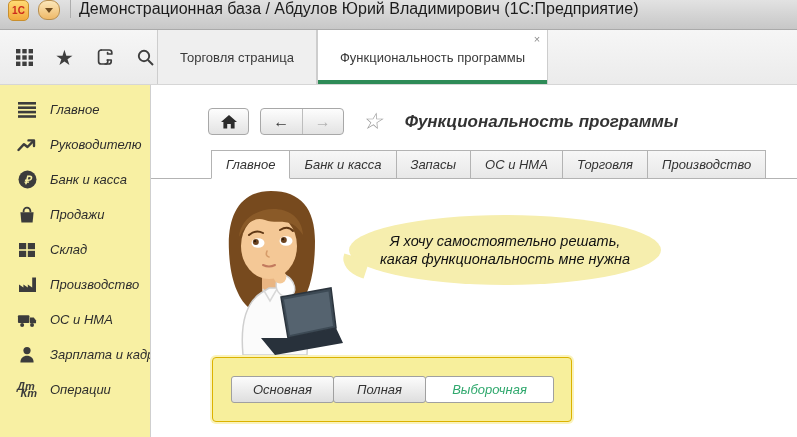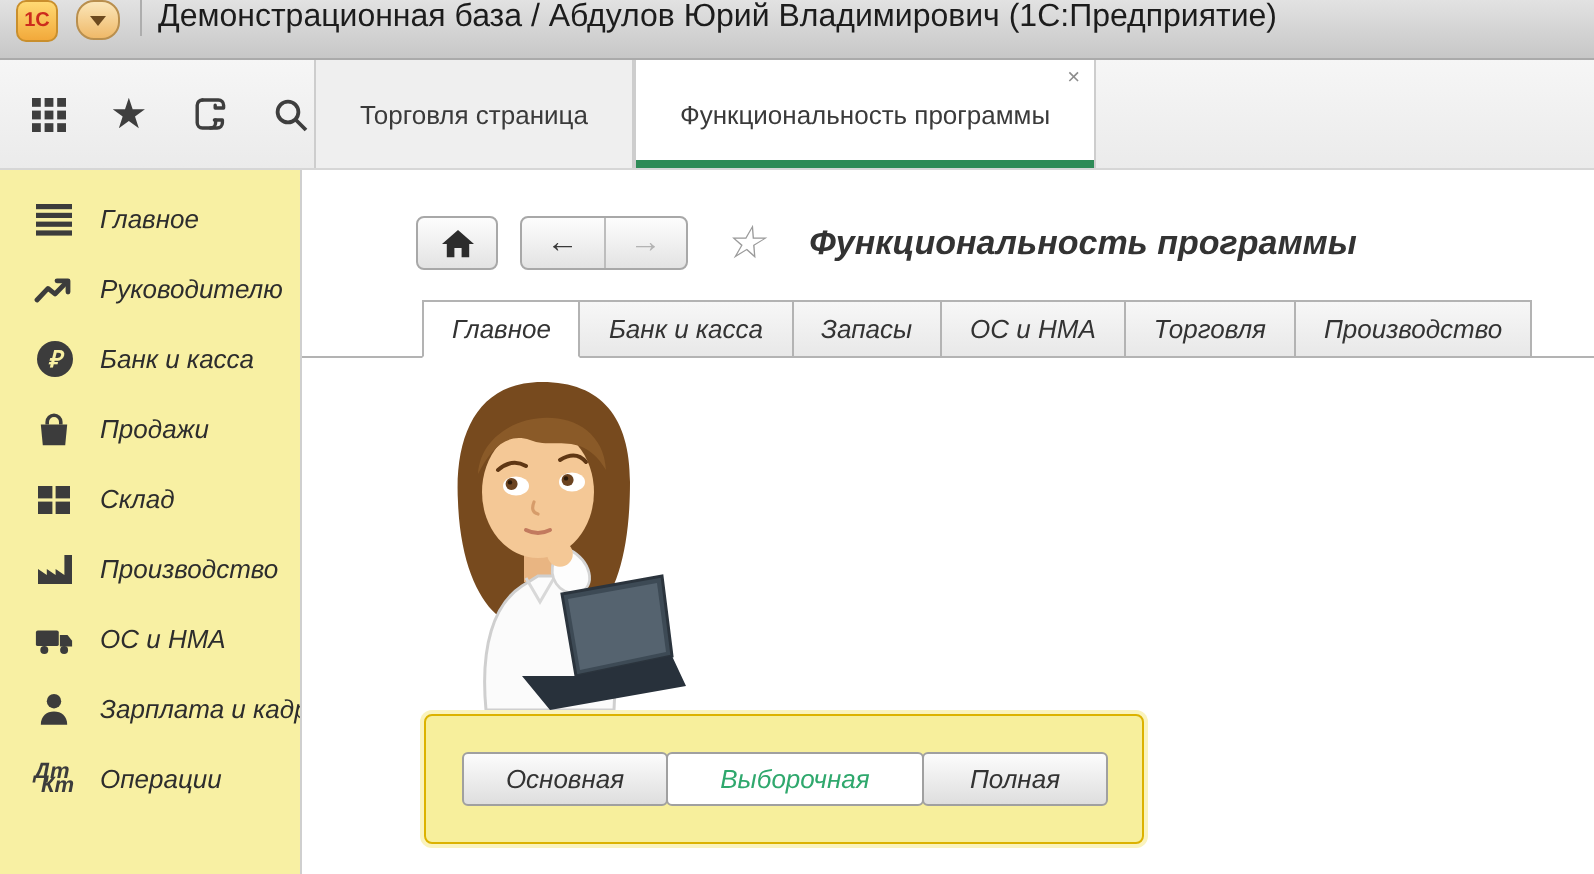--- a/index.html
+++ b/index.html
@@ -294,23 +294,27 @@
             <path d="M40 170 C37 138 44 117 58 108 L66 103 76 103 86 108 C101 116 106 136 104 170 Z" fill="#fbfbfb" stroke="#cfcfcf" stroke-width="1.5"></path>
             <path d="M60 104 L67 116 74 104" fill="none" stroke="#d8d8d8" stroke-width="1.5"></path>
             <path d="M86 112 C96 108 92 95 82 90 L74 95 C71 104 76 112 86 112 Z" fill="#fdfdfd" stroke="#d4d4d4" stroke-width="1.4"></path>
             <circle cx="77" cy="92" r="6.4" fill="#f4c896"></circle>
             <path d="M78 112 L128 103 L133 143 L85 153 Z" fill="#3d4a55" stroke="#2b343d" stroke-width="1.5"></path>
             <path d="M81 114.5 L125.5 106.5 L130 141 L87 150 Z" fill="#55636f"></path>
             <path d="M58 153 L85 153 133 143 140 158 72 170 Z" fill="#28313b"></path>
           </svg>
         </div>
 
+        <div class="bubble">
+          <div>Я хочу самостоятельно решать,</div>
+          <div>какая функциональность мне нужна</div>
+        </div>
 
         <div class="mode-frame">
           <div class="modebtn b0">Основная</div>
+          <div class="modebtn b2">Полная</div>
           <div class="modebtn b1 selected">Выборочная</div>
-          <div class="modebtn b2">Полная</div>
         </div>
 
       </div>
     </div>
   </div>
 </div>
 
 </body></html>

